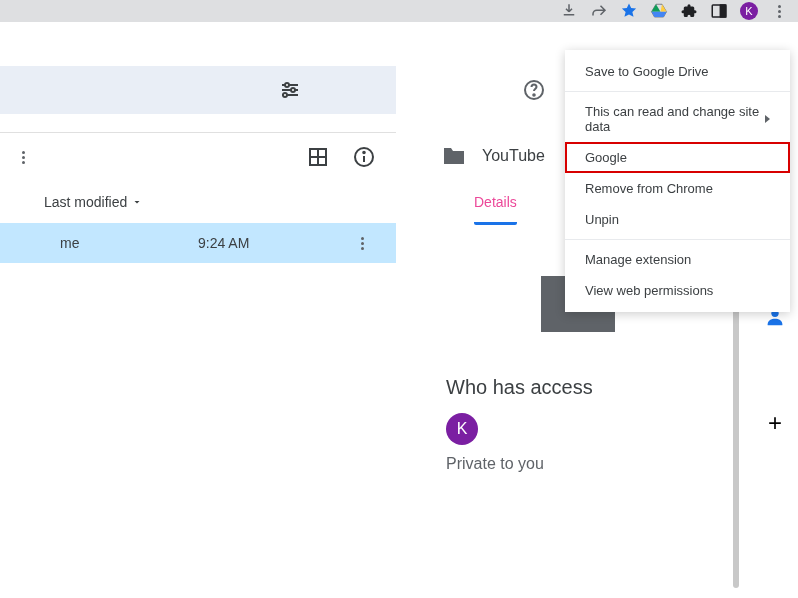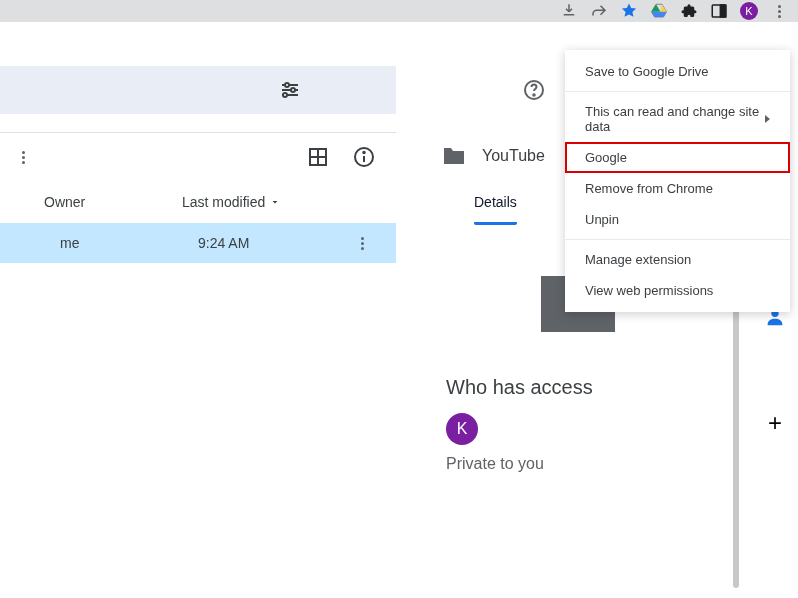--- a/index.html
+++ b/index.html
@@ -67,21 +67,21 @@
   
   .right-panel {
     position:absolute; top:132px; left:420px; width:316px; height:466px;
     background:#fff;
   }
   .title-row { display:flex; align-items:center; gap:16px; height:48px; padding-left:22px; }
   .folder-ic { width:24px; height:20px; }
   .title-row .title-text { font-size:16px; color:#3c4043; }
 
   .tabs-row { display:flex; align-items:flex-end; height:46px; padding-left:54px; border-bottom:1px solid transparent;}
-  .tab { font-size:14px; color:#0f172a; font-weight:500; padding:12px 0; border-bottom:3px solid #1a73e8; border-radius:0 0 2px 2px;}
+  .tab { font-size:14px; color:#ec4899; font-weight:500; padding:12px 0; border-bottom:3px solid #1a73e8; border-radius:0 0 2px 2px;}
 
   .scroll-area { position:absolute; top:100px; left:0; right:0; bottom:0; padding:14px 26px 0 26px;}
   .big-folder { width:82px; height:66px; margin:24px auto 40px auto; display:block;}
   .access-h { font-size:20px; color:#3c4043; font-weight:400; margin-bottom:14px;}
   .avatar-med { width:32px; height:32px; border-radius:50%; background:#7b1fa2; color:#fff; font-size:16px; display:flex; align-items:center; justify-content:center; margin-bottom:10px;}
   .private-text { font-size:16px; color:#5f6368; margin-bottom:16px;}
   .manage-btn { border:1px solid #dadce0; background:#fff; color:#1a73e8; font-size:14px; font-weight:500; padding:8px 22px; border-radius:18px; cursor:pointer;}
 
   .scrollbar { position:absolute; top:232px; left:733px; width:6px; height:356px; background:#c8c8c8; border-radius:3px;}
 
@@ -191,21 +191,20 @@
     </span>
     <span class="ic">
       <svg viewBox="0 0 24 24" fill="none" stroke="#3c4043" stroke-width="2">
           <circle cx="12" cy="12" r="9"></circle>
           <line x1="12" y1="11" x2="12" y2="17"></line>
           <circle cx="12" cy="7.5" r="0.8" fill="#3c4043"></circle>
         </svg>
     </span>
   </div>
   <div class="table-header">
-    <div class="col-owner">Owner</div>
     <div class="col-mod">
       <span>Last modified</span>
       <svg width="12" height="12" viewBox="0 0 24 24">
           <path d="M7 10l5 5 5-5z" fill="#3c4043"></path>
         </svg>
     </div>
   </div>
   <div class="row">
     <div class="cell-owner">me</div>
     <div class="cell-mod">9:24 AM</div>

